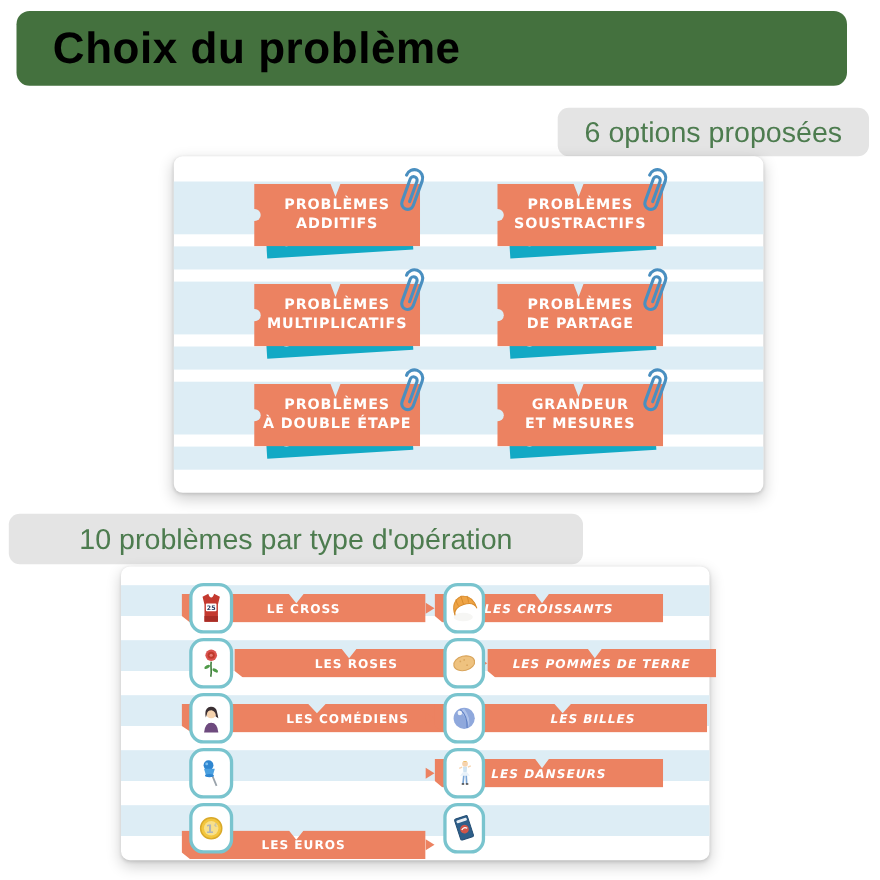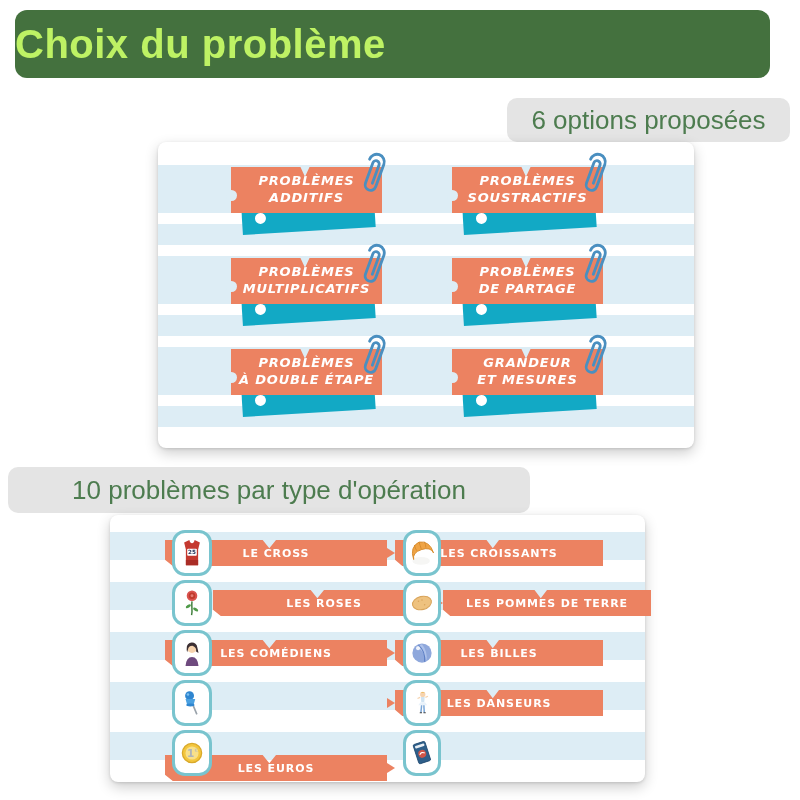--- a/index.html
+++ b/index.html
@@ -6,21 +6,21 @@
   body{
     width:800px;height:800px;position:relative;background:#ffffff;
     font-family:"Liberation Sans", sans-serif;overflow:hidden;
   }
   
   .header{
     position:absolute;left:15px;top:10px;width:755px;height:68px;
     background:#44713e;border-radius:12px;display:flex;align-items:center;
   }
   .header .title{
-    color:#bef264;font-size:40px;font-weight:bold;
+    color:#000000;font-size:40px;font-weight:bold;padding-left:33px;
     letter-spacing:0.5px;white-space:nowrap;
   }
   
   .badge{
     position:absolute;background:#e4e4e4;border-radius:10px;
     color:#4d7c4f;display:flex;align-items:center;justify-content:center;
     font-size:26px;white-space:nowrap;
   }
   .badge-options{left:507px;top:98px;width:283px;height:44px;}
   .badge-problems{left:8px;top:467px;width:522px;height:46px;}
@@ -32,21 +32,21 @@
   .panel-top{left:158px;top:142px;width:536px;height:306px;}
   .panel-bottom{left:110px;top:515px;width:535px;height:267px;}
   .stripe{position:absolute;left:0;right:0;background:#ddedf5;}
   
   .ts1{top:23px;height:48px;} .ts2{top:114px;height:48px;} .ts3{top:205px;height:48px;}
   .tt1{top:82px;height:21px;} .tt2{top:173px;height:21px;} .tt3{top:264px;height:21px;}
   
   .bs1{top:17px;height:28px;} .bs2{top:67px;height:28px;} .bs3{top:117px;height:28px;}
   .bs4{top:167px;height:28px;} .bs5{top:217px;height:28px;}
   
-  .card-unit{position:absolute;width:151px;height:46px;font-style:italic;}
+  .card-unit{position:absolute;width:151px;height:57px;}
   .cu0{left:73px;top:25px;} .cu1{left:294px;top:25px;}
   .cu2{left:73px;top:116px;} .cu3{left:294px;top:116px;}
   .cu4{left:73px;top:207px;} .cu5{left:294px;top:207px;}
   .card-shadow{
     position:absolute;left:11px;top:37px;width:133px;height:27px;
     background:#12a9c5;transform:rotate(-3.5deg);z-index:0;
   }
   .card-shadow::after{
     content:'';position:absolute;left:13px;top:6px;width:11px;height:11px;
     border-radius:50%;background:#ffffff;
@@ -67,22 +67,22 @@
     transform:rotate(20deg);
   }
   
   .banner{
     position:absolute;height:26px;background:#ec8261;z-index:1;
     clip-path:polygon(0 0,44% 0,47% 32%,50% 0,100% 0,100% 100%,3.5% 100%,0 76%);
     display:flex;align-items:center;justify-content:center;
     color:#ffffff;font-family:"DejaVu Sans", sans-serif;font-weight:bold;
     font-size:11px;letter-spacing:0.9px;white-space:nowrap;
   }
-  .col-a{left:55px;width:222px;} .col-b{left:285px;width:208px;}
-  .row-1{top:25px;} .row-2{top:75px;margin-left:48px;} .row-3{top:125px;} .row-4{top:175px;} .row-5{top:240px;}
+  .col-a{left:55px;width:222px;} .col-b{left:285px;width:208px;font-style:italic;}
+  .row-1{top:25px;} .row-2{top:75px;margin-left:48px;} .row-3{top:125px;padding-left:40px;} .row-4{top:175px;} .row-5{top:240px;}
   .tail{
     position:absolute;z-index:1;width:0;height:0;
     border-left:8px solid #ec8261;border-top:5px solid transparent;border-bottom:5px solid transparent;
   }
   .tail.col-a{left:277px;margin-top:8px;}
   .tile{
     position:absolute;width:40px;height:46px;background:#ffffff;
     border:3px solid #79c4ce;border-radius:13px;box-sizing:border-box;z-index:2;
     display:flex;align-items:center;justify-content:center;
   }

